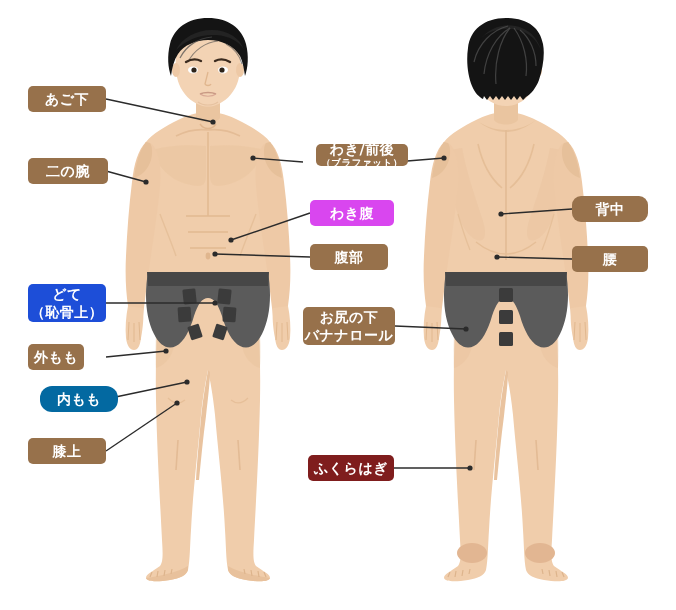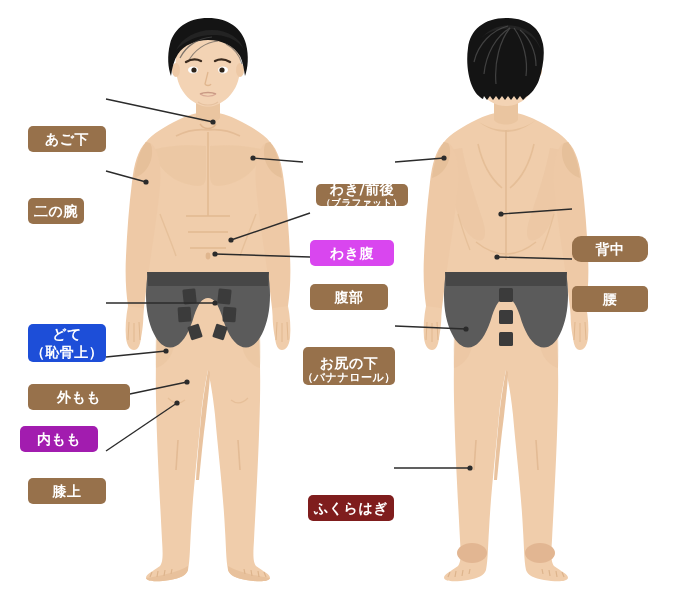--- a/index.html
+++ b/index.html
@@ -36,21 +36,20 @@
     display: flex;
     flex-direction: column;
     align-items: center;
     justify-content: center;
     text-align: center;
     font-weight: bold;
     letter-spacing: 0.5px;
     line-height: 1.15;
     white-space: nowrap;
     user-select: none;
-    margin-top: 40px;
   }
   .label .l1 {
     font-size: 14px;
   }
   .label .l2 {
     font-size: 14px;
     margin-top: 1px;
   }
   .label.one-line {
     height: 26px;
@@ -413,49 +412,49 @@
         <circle cx="501" cy="214" r="2.6" fill="#2b2b2b"></circle>
         <line x1="572" y1="259" x2="497" y2="257" stroke="#2b2b2b" stroke-width="1.4"></line>
         <circle cx="497" cy="257" r="2.6" fill="#2b2b2b"></circle>
       </g>
   </svg>
 
   <div id="labels">
       <div class="label one-line" style="left: 28px; top: 86px; width: 78px; height: 26px; background: rgb(151, 113, 75); color: rgb(255, 255, 255);">
         <span class="l1">あご下</span>
       </div>
-      <div class="label one-line" style="left: 28px; top: 158px; width: 56px; height: 26px; background: rgb(151, 113, 75); color: rgb(255, 255, 255);">
+      <div class="label one-line" style="left: 28px; top: 158px; width: 80px; height: 26px; background: rgb(151, 113, 75); color: rgb(255, 255, 255);">
         <span class="l1">二の腕</span>
       </div>
       <div class="label two-line" style="left: 28px; top: 284px; width: 78px; height: 38px; background: #1d4ed8; color: rgb(255, 255, 255);">
         <span class="l1">どて</span>
         <span class="l2">（恥骨上）</span>
       </div>
-      <div class="label one-line" style="left: 28px; top: 344px; width: 102px; height: 26px; background: rgb(151, 113, 75); color: rgb(255, 255, 255);">
+      <div class="label one-line" style="left: 28px; top: 344px; width: 56px; height: 26px; background: rgb(151, 113, 75); color: rgb(255, 255, 255);">
         <span class="l1">外もも</span>
       </div>
-      <div class="label one-line" style="left: 20px; top: 386px; width: 78px; height: 26px; background: #a21caf; color: rgb(255, 255, 255);">
+      <div class="label one-line" style="left: 40px; top: 386px; width: 78px; height: 26px; background: #0369a1; color: rgb(255, 255, 255); border-radius: 12px;">
         <span class="l1">内もも</span>
       </div>
       <div class="label one-line" style="left: 28px; top: 438px; width: 78px; height: 26px; background: rgb(151, 113, 75); color: rgb(255, 255, 255);">
         <span class="l1">膝上</span>
       </div>
       <div class="label two-line" style="left: 316px; top: 144px; width: 92px; height: 22px; background: rgb(151, 113, 75); color: rgb(255, 255, 255);">
         <span class="l1">わき/前後</span>
         <span class="l2" style="font-size: 9.5px; font-family: Liberation Serif, serif;">（ブラファット）</span>
       </div>
       <div class="label one-line" style="left: 310px; top: 200px; width: 84px; height: 26px; background: #d946ef; color: rgb(255, 255, 255);">
         <span class="l1">わき腹</span>
       </div>
       <div class="label one-line" style="left: 310px; top: 244px; width: 78px; height: 26px; background: rgb(151, 113, 75); color: rgb(255, 255, 255);">
         <span class="l1">腹部</span>
       </div>
-      <div class="label two-line" style="left: 303px; top: 307px; width: 92px; height: 38px; background: rgb(151, 113, 75); color: rgb(255, 255, 255); justify-content: flex-end;">
+      <div class="label two-line" style="left: 303px; top: 307px; width: 92px; height: 38px; background: rgb(151, 113, 75); color: rgb(255, 255, 255);">
         <span class="l1">お尻の下</span>
-        <span class="l2" style="font-size: 11px;">（バナナロール）</span>
+        <span class="l2" style="font-size: 14px;">（バナナロール）</span>
       </div>
       <div class="label one-line" style="left: 308px; top: 455px; width: 86px; height: 26px; background: #7f1d1d; color: rgb(255, 255, 255);">
         <span class="l1">ふくらはぎ</span>
       </div>
       <div class="label one-line" style="left: 572px; top: 196px; width: 76px; height: 26px; background: rgb(151, 113, 75); color: rgb(255, 255, 255); border-radius: 9px;">
         <span class="l1">背中</span>
       </div>
       <div class="label one-line" style="left: 572px; top: 246px; width: 76px; height: 26px; background: rgb(151, 113, 75); color: rgb(255, 255, 255);">
         <span class="l1">腰</span>
       </div>

